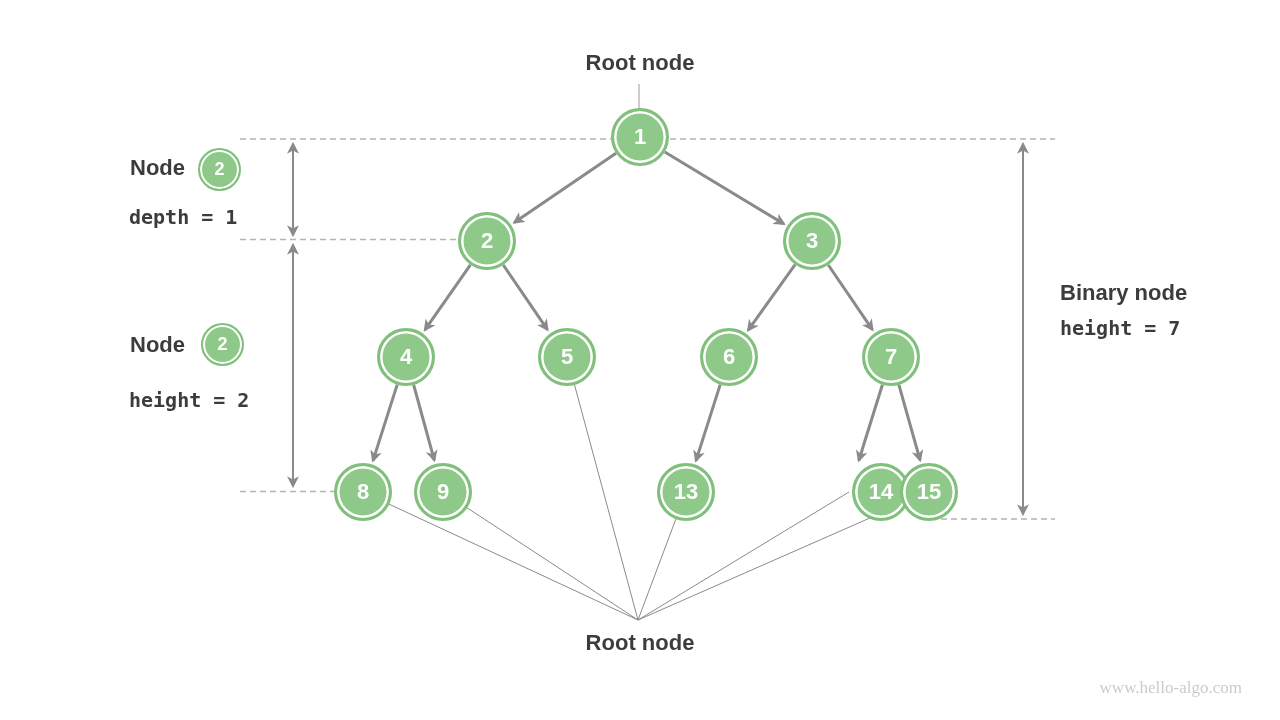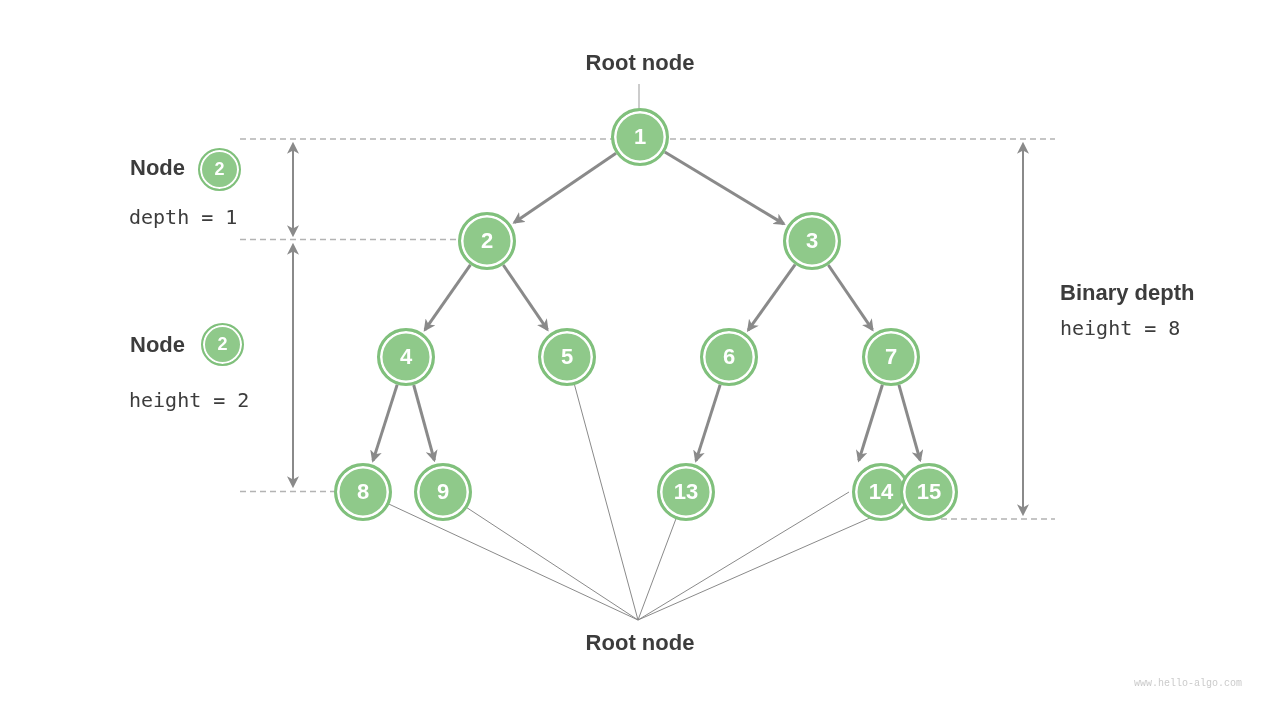--- a/index.html
+++ b/index.html
@@ -24,27 +24,27 @@
     box-shadow:inset 0 0 0 2px #ffffff;
     display:flex;align-items:center;justify-content:center;
     color:#ffffff;font-weight:700;font-size:18px;
   }
   .lbl{
     position:absolute;z-index:3;color:#3c3c3c;font-weight:700;font-size:22px;
     white-space:nowrap;line-height:26px;
   }
   .lbl.centered{transform:translateX(-50%);}
   .mono{
-    position:absolute;z-index:3;color:#3c3c3c;font-weight:400;
+    position:absolute;z-index:3;color:#3c3c3c;font-weight:700;
     font-family:"DejaVu Sans Mono", monospace;font-size:20px;line-height:24px;
     white-space:nowrap;
   }
   .watermark{
     position:absolute;z-index:3;color:#cbcbcb;
-    font-family:Liberation Mono, monospace;font-size:10px;
+    font-family:Liberation Serif, serif;font-size:17px;
     white-space:nowrap;
   }
 </style>
 </head>
 <body>
 
 <div class="stage">
 
   <svg class="wires" width="1280" height="720" viewBox="0 0 1280 720">
     <defs>
@@ -137,18 +137,18 @@
       <span>2</span>
     </div>
   <div class="mono" style="left:129px;top:205px">depth = 1</div>
 
   <div class="lbl" style="left:130px;top:332px">Node</div>
   <div class="badge" style="left:201px;top:323px">
       <span>2</span>
     </div>
   <div class="mono" style="left:129px;top:388px">height = 2</div>
 
-  <div class="lbl" style="left:1060px;top:280px">Binary depth</div>
-  <div class="mono" style="left:1060px;top:316px">height = 8</div>
+  <div class="lbl" style="left:1060px;top:280px">Binary node</div>
+  <div class="mono" style="left:1060px;top:316px">height = 7</div>
 
   <div class="watermark" style="right:38px;top:678px">www.hello-algo.com</div>
 
 </div>
 
 </body></html>

